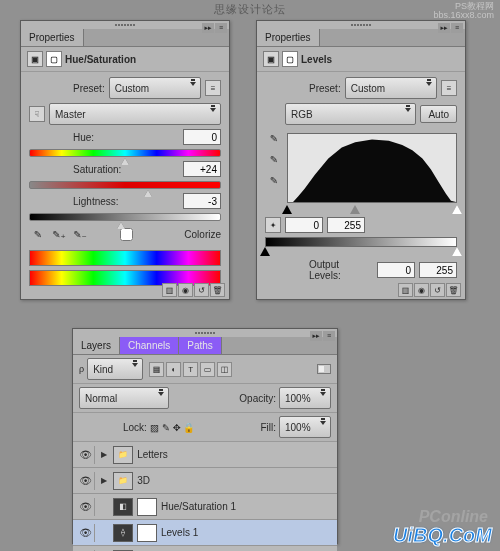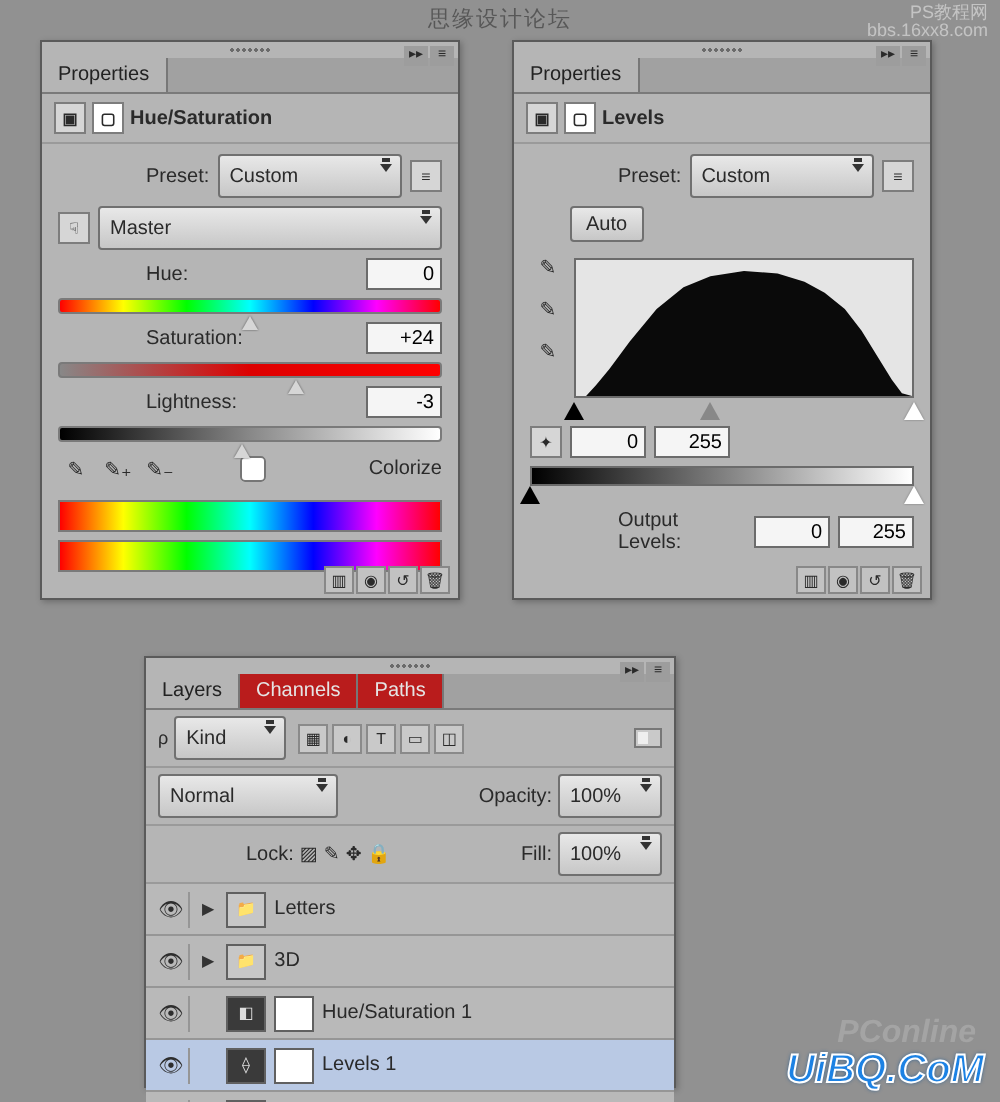--- a/index.html
+++ b/index.html
@@ -45,21 +45,21 @@
     font-size: 7px; line-height: 0;
   }
   .tabbar {
     display: flex;
     background: #a1a1a1;
     border-bottom: 1px solid #7a7a7a;
     height: 18px;
   }
   .tab {
     padding: 3px 8px 2px 8px;
-    background: #b91c1c;
+    background: #8b5cf6;
     color: #e5e5e5;
     border-right: 1px solid #777;
     font-size: 10px;
   }
   .tab.active {
     background: #b5b5b5;
     color: #222;
   }
   .panel-title-row {
     display: flex; align-items: center; gap: 3px;
@@ -378,20 +378,23 @@
   <div class="section">
     <div class="row">
       <label>Preset:</label>
       <div class="select" style="flex:1">
           <span>Custom</span>
         </div>
       <div class="tiny-chip">≡</div>
     </div>
     <div class="row">
       <span style="width:16px;"></span>
+      <div class="select" style="flex:1">
+          <span>RGB</span>
+        </div>
       <div class="btn">Auto</div>
     </div>
 
     <div style="display:flex; gap:4px;">
       <div class="eyedrops" style="flex-direction:column; display:flex;">
         <div class="eyedrop">✎</div>
         <div class="eyedrop">✎</div>
         <div class="eyedrop">✎</div>
       </div>
       <div style="flex:1;">

